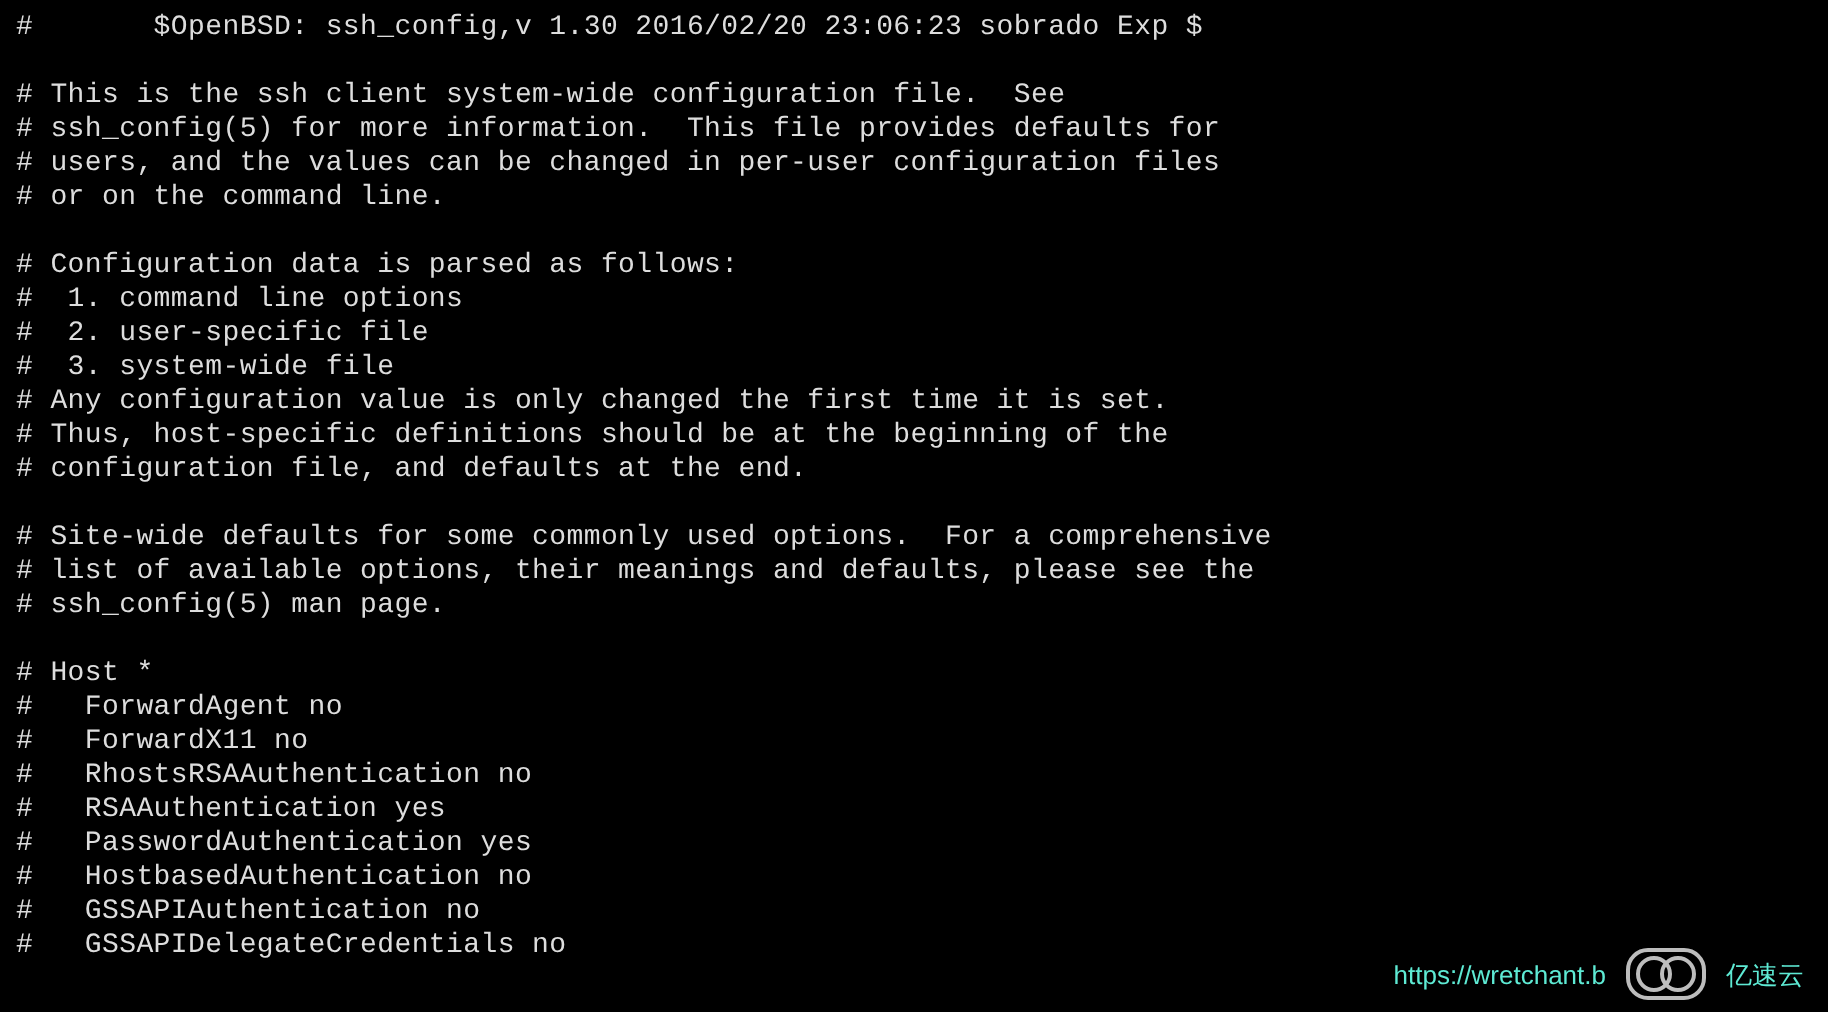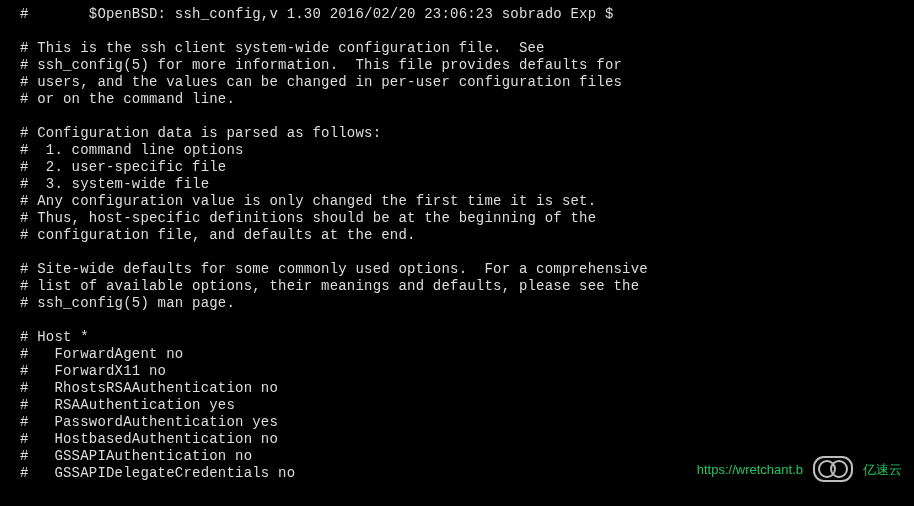--- a/index.html
+++ b/index.html
@@ -1,18 +1,18 @@
 <!DOCTYPE html>
 <html><head>
 <meta charset="utf-8">
 <style>
   html,body{margin:0;padding:0;width:914px;height:506px;background:#000;font-family:"Courier New",Courier,monospace;font-size:14px;line-height:17px;color:#ddd;overflow:hidden;}
-  .term{position:absolute;left:8px;top:6px;right:6px;white-space:pre;margin-left:12px;}
+  .term{position:absolute;left:8px;top:6px;right:6px;white-space:pre;}
   .line{letter-spacing:0.2px;}
-  .watermark{position:absolute;right:12px;bottom:24px;color:#22c55e;font-family:Arial,Helvetica,sans-serif;font-size:13px;display:flex;align-items:center;gap:10px;}
+  .watermark{position:absolute;right:12px;bottom:6px;color:#5eead4;font-family:Arial,Helvetica,sans-serif;font-size:13px;display:flex;align-items:center;gap:10px;}
   .watermark .logo{width:36px;height:22px;border:2px solid #bdbdbd;border-radius:11px;position:relative;display:inline-block;}
   .watermark .logo::before,.watermark .logo::after{content:"";position:absolute;border:2px solid #bdbdbd;border-radius:50%;}
   .watermark .logo::before{width:14px;height:14px;left:3px;top:2px;}
   .watermark .logo::after{width:14px;height:14px;right:3px;top:2px;}
 </style>
 </head>
 <body>
 
 <div class="term" id="term"><div class="line">#       $OpenBSD: ssh_config,v 1.30 2016/02/20 23:06:23 sobrado Exp $</div><div class="line">&nbsp;</div><div class="line"># This is the ssh client system-wide configuration file.  See</div><div class="line"># ssh_config(5) for more information.  This file provides defaults for</div><div class="line"># users, and the values can be changed in per-user configuration files</div><div class="line"># or on the command line.</div><div class="line">&nbsp;</div><div class="line"># Configuration data is parsed as follows:</div><div class="line">#  1. command line options</div><div class="line">#  2. user-specific file</div><div class="line">#  3. system-wide file</div><div class="line"># Any configuration value is only changed the first time it is set.</div><div class="line"># Thus, host-specific definitions should be at the beginning of the</div><div class="line"># configuration file, and defaults at the end.</div><div class="line">&nbsp;</div><div class="line"># Site-wide defaults for some commonly used options.  For a comprehensive</div><div class="line"># list of available options, their meanings and defaults, please see the</div><div class="line"># ssh_config(5) man page.</div><div class="line">&nbsp;</div><div class="line"># Host *</div><div class="line">#   ForwardAgent no</div><div class="line">#   ForwardX11 no</div><div class="line">#   RhostsRSAAuthentication no</div><div class="line">#   RSAAuthentication yes</div><div class="line">#   PasswordAuthentication yes</div><div class="line">#   HostbasedAuthentication no</div><div class="line">#   GSSAPIAuthentication no</div><div class="line">#   GSSAPIDelegateCredentials no</div></div>
 

